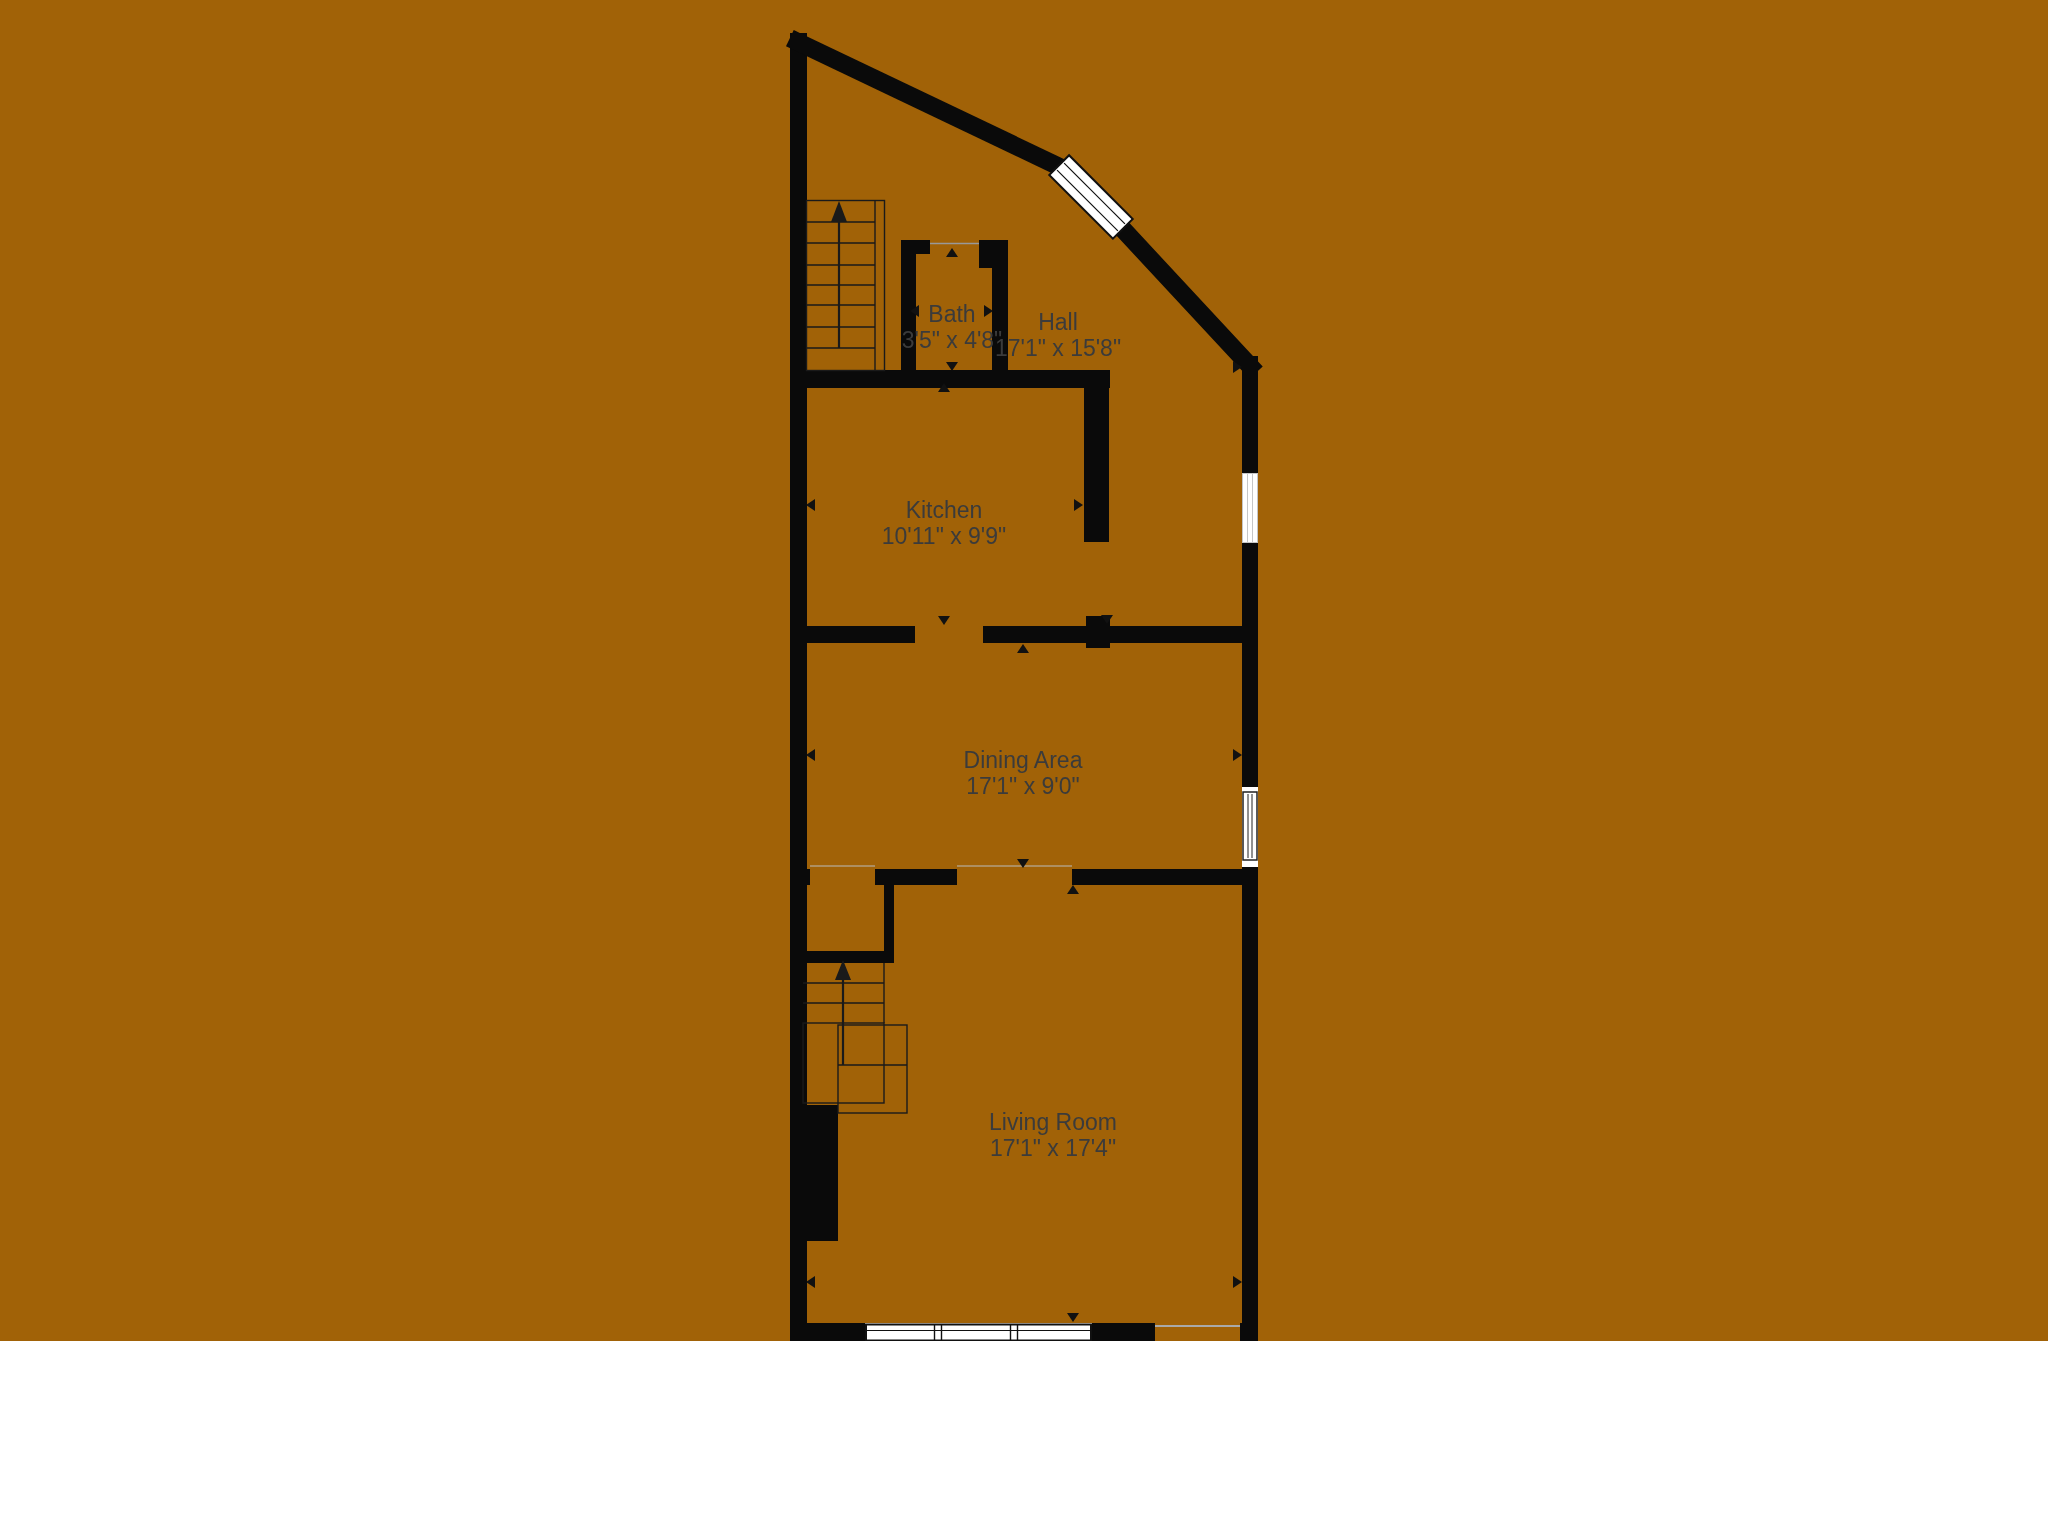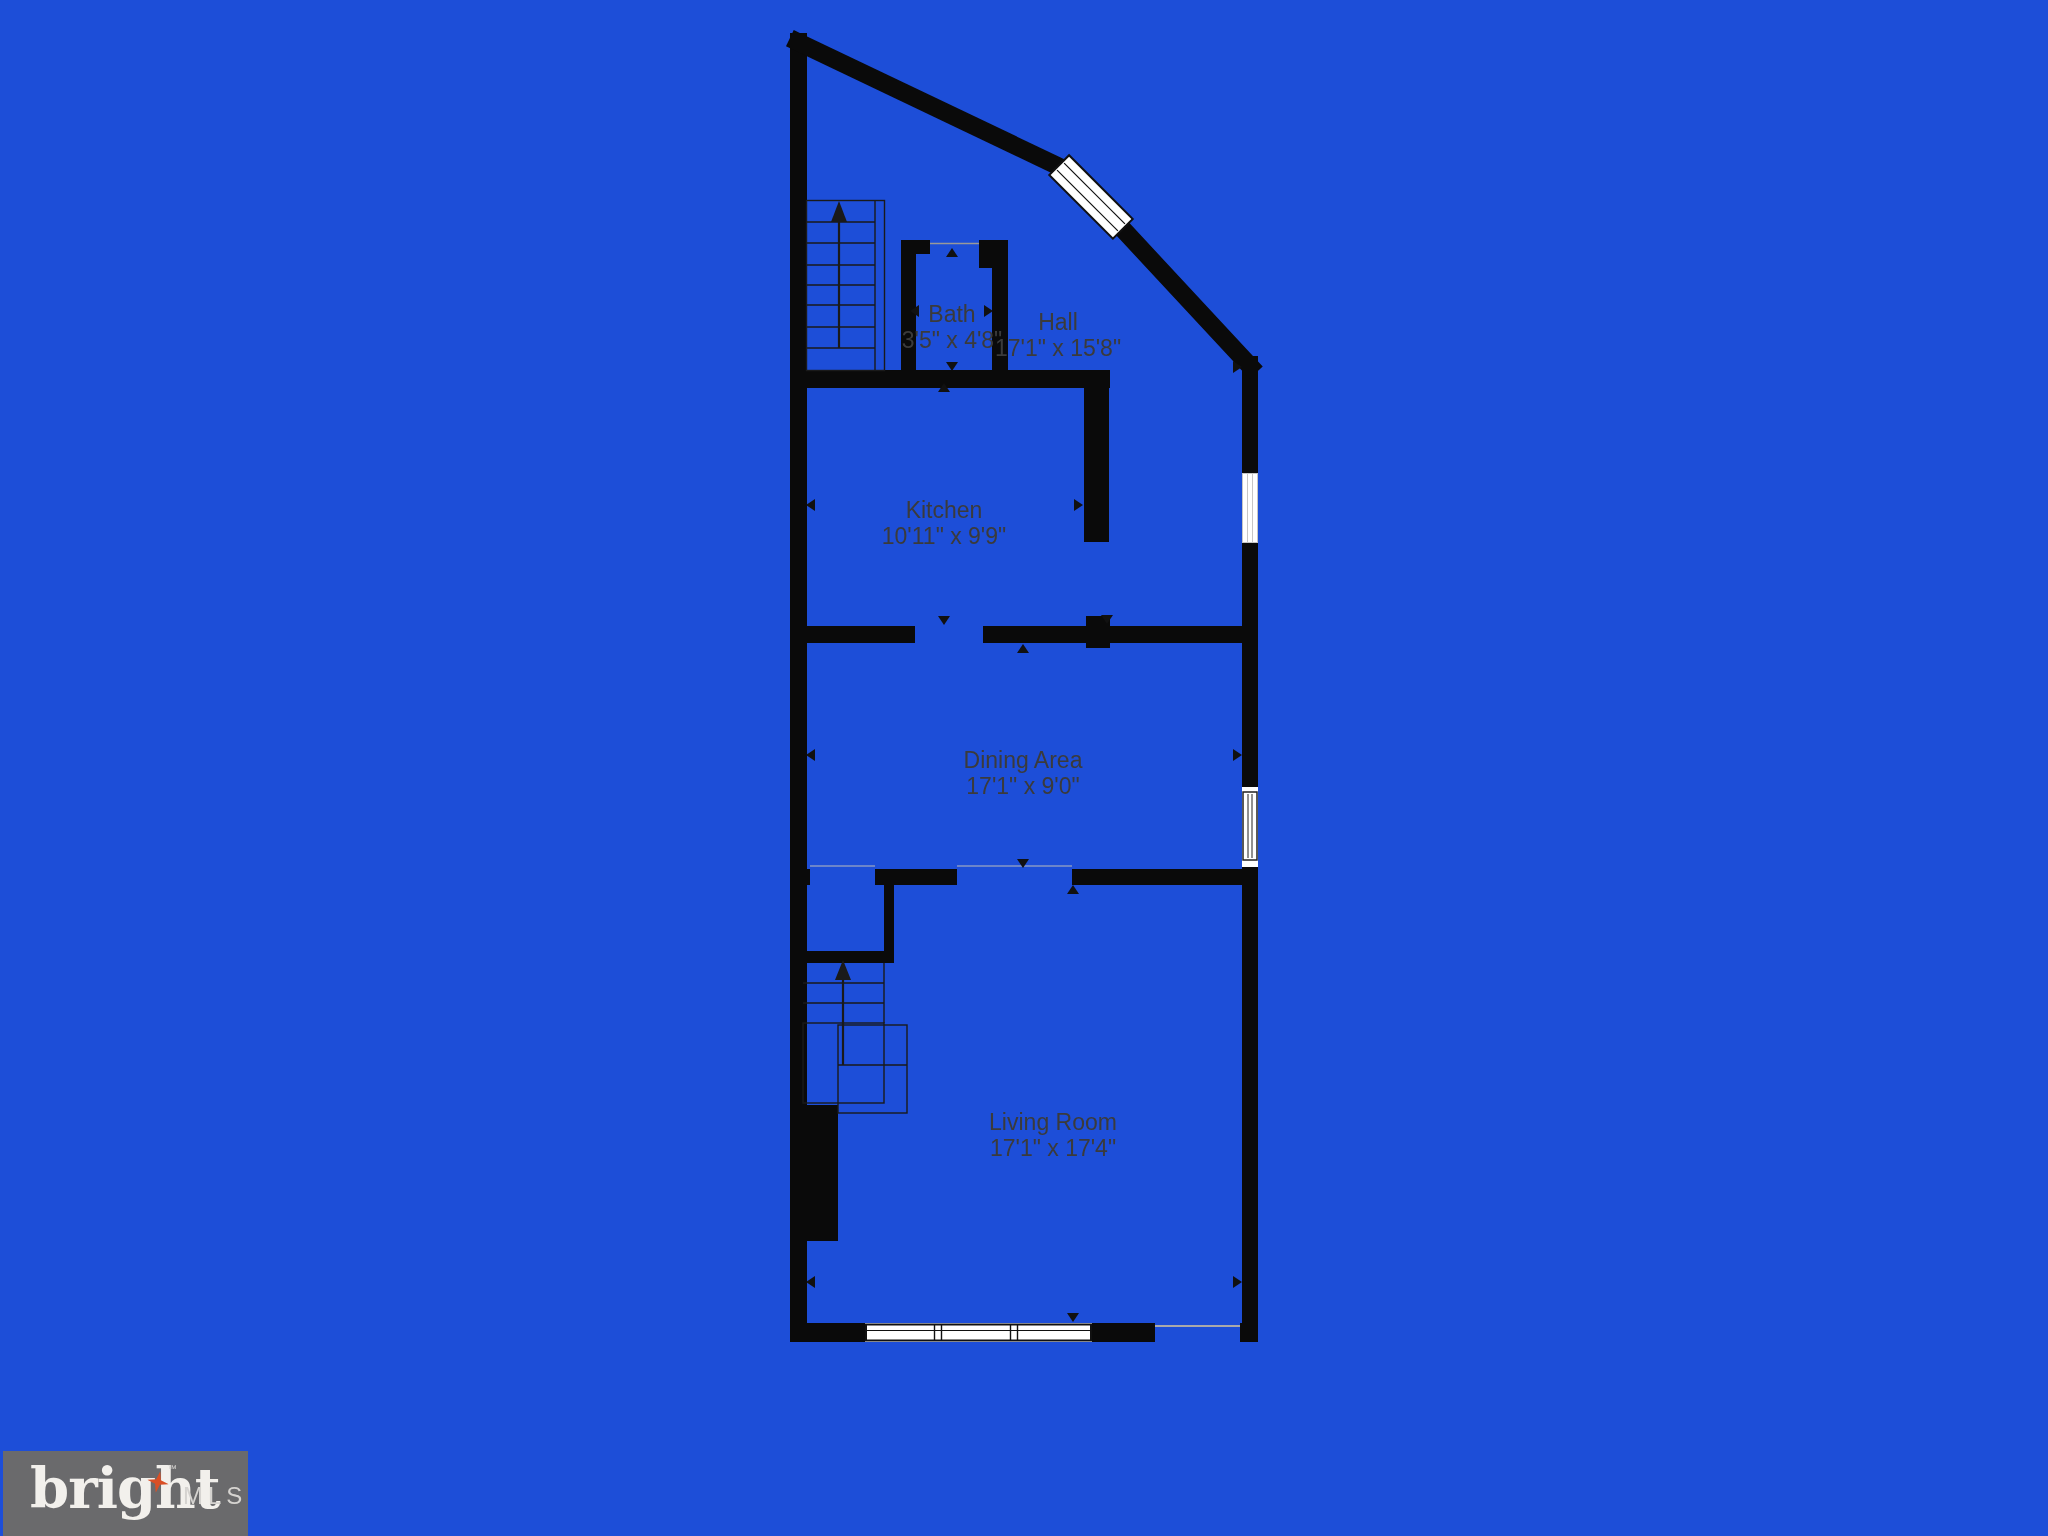--- a/index.html
+++ b/index.html
@@ -1,20 +1,20 @@
 <!DOCTYPE html>
 <html><head>
 <meta charset="utf-8">
 <style>
   html, body { margin: 0; padding: 0; background: #ffffff; }
   .canvas {
     position: relative;
     width: 2048px;
-    height: 1536px;
-    background: #1d4ed8;
+    height: 1341px;
+    background: #a16207;
     overflow: hidden;
     font-family: "Liberation Sans", sans-serif;
     text-decoration: underline;
   }
   .plan-svg { position: absolute; left: 0; top: 0; }
   .room-name, .room-dims {
     font-family: "Liberation Sans", sans-serif;
     fill: #3b3b3b;
   }
   .room-name { font-size: 23px; }

